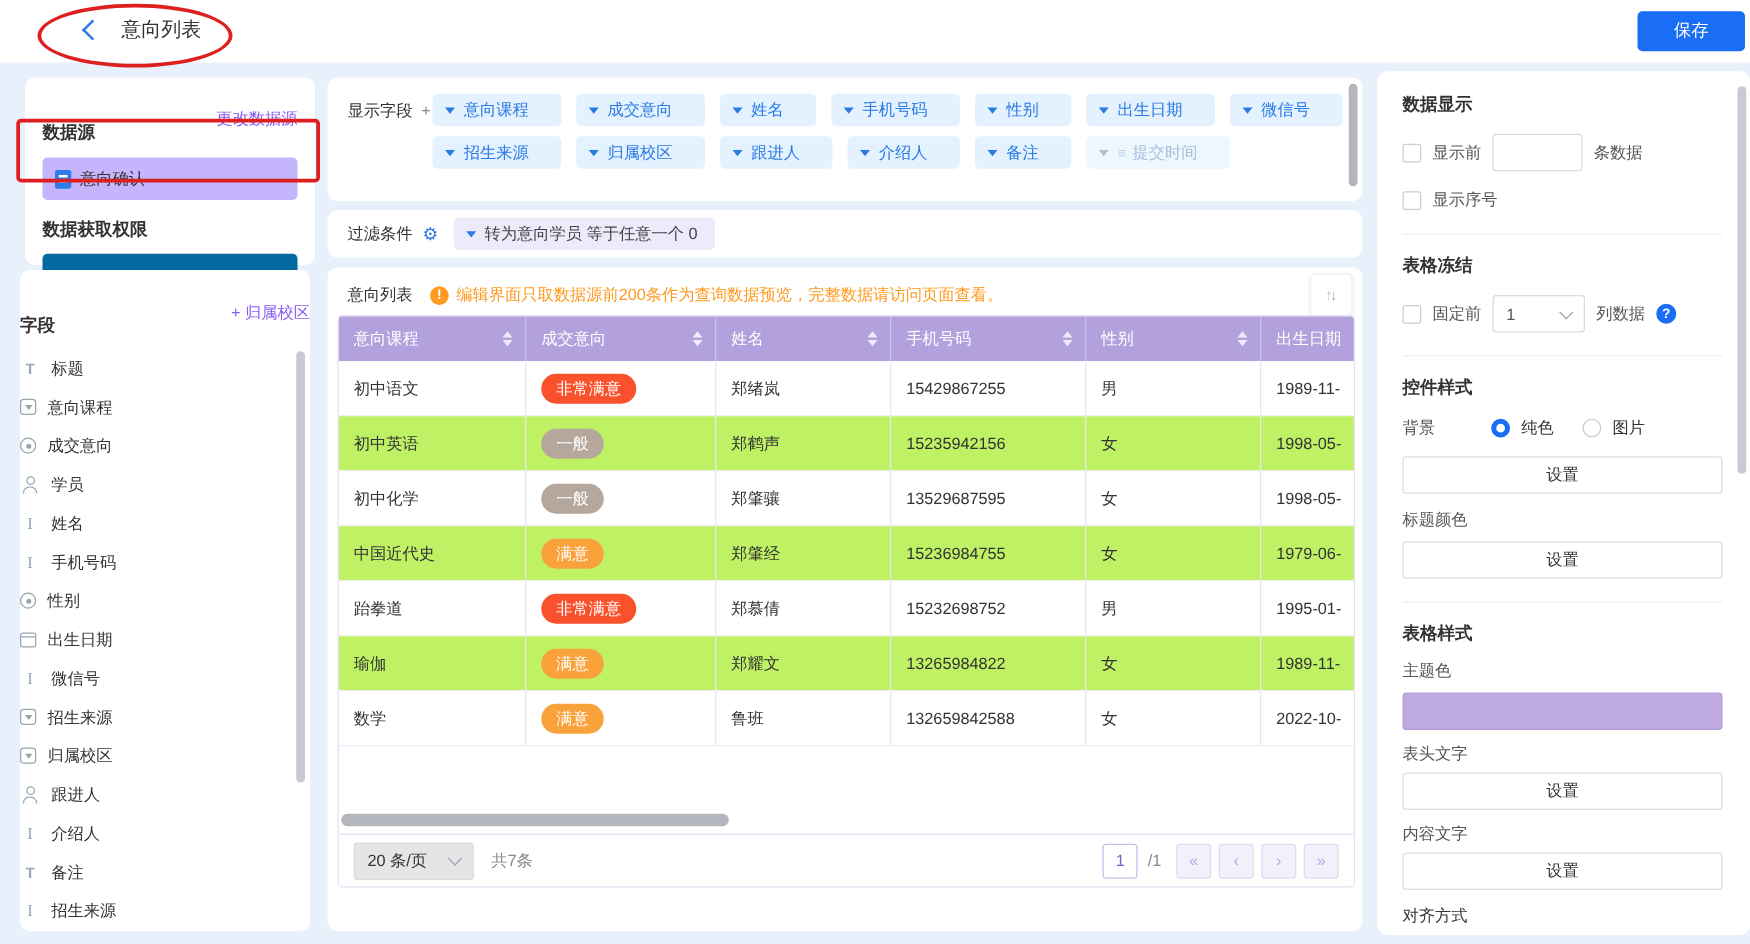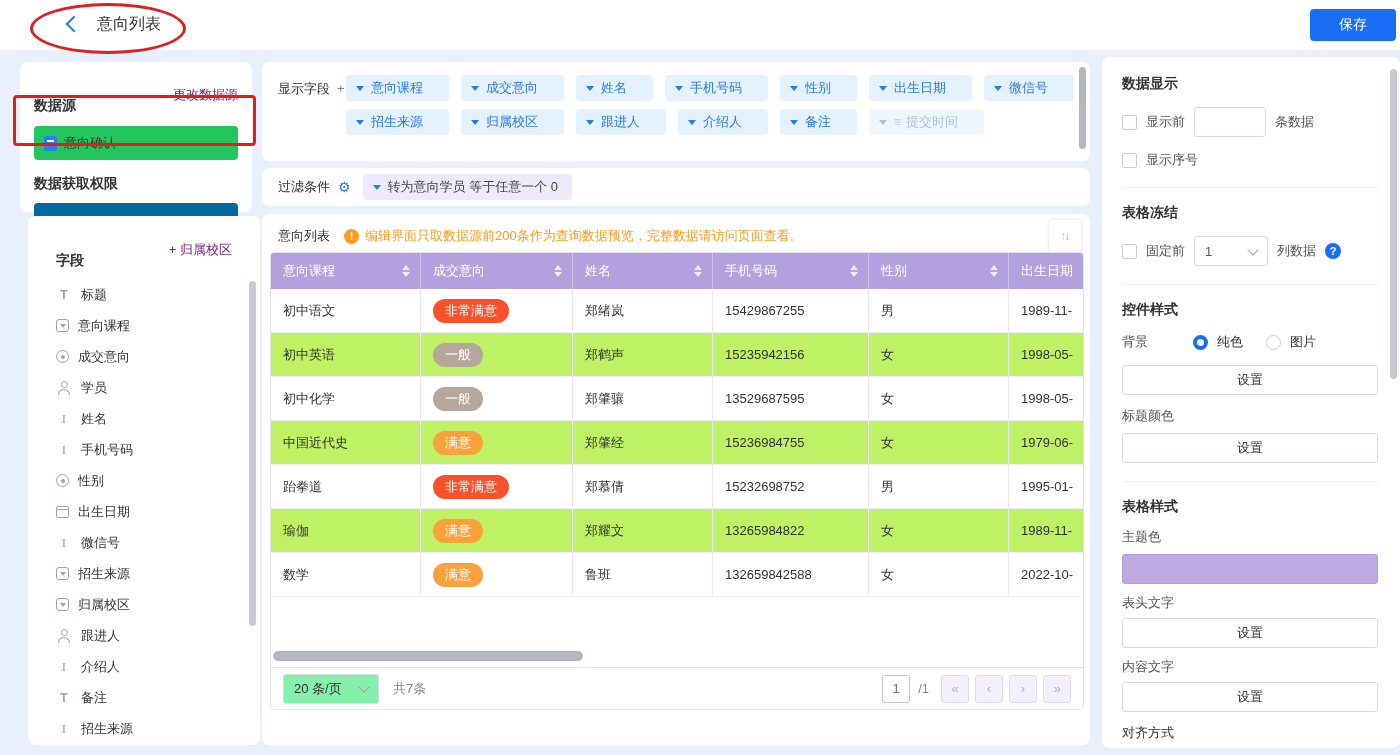--- a/index.html
+++ b/index.html
@@ -17,30 +17,30 @@
     border:3px solid #dd1f1f;border-radius:50%;pointer-events:none;z-index:9;}
   .red-rect{position:absolute;left:13px;top:95px;width:237px;height:45px;
     border:3px solid #dd1f1f;border-radius:4px;pointer-events:none;z-index:9;}
   .save-btn{position:absolute;left:1310px;top:9px;width:86px;height:32px;background:#1a6df5;
     color:#fff;font-size:14px;border:none;border-radius:4px;cursor:pointer;}
 
   
   .lp1{left:20px;top:62px;width:232px;height:150px;padding:12px 14px;}
   .row-between{display:flex;justify-content:space-between;align-items:center;}
   .sec-title{font-size:14px;font-weight:bold;color:#333;margin-top:23px;}
-  .blue-link{font-size:13px;color:#701a75;cursor:pointer;}
-  .ds-item{margin-top:11px;height:34px;background:#22c55e;border-radius:4px;
+  .blue-link{font-size:13px;color:#8b5cf6;cursor:pointer;}
+  .ds-item{margin-top:11px;height:34px;background:#c4b5fd;border-radius:4px;
     display:flex;align-items:center;gap:7px;padding:0 10px;font-size:13px;cursor:pointer;}
   .doc-ic{width:13px;height:15px;background:#2d7ce9;border-radius:2px;position:relative;flex:none;}
   .doc-ic::after{content:"";position:absolute;left:3px;right:3px;top:4px;height:2px;background:#fff;box-shadow:0 4px 0 #fff;}
   .perm-btn{margin-top:10px;width:100%;height:47px;background:#0369a1;color:#fff;
     font-size:14px;border:none;border-radius:4px;cursor:pointer;}
   .lp1 .sec-title.mt{margin-top:15px;}
 
-  .lp2{left:28px;top:216px;width:232px;height:529px;padding:13px 28px;}
+  .lp2{left:16px;top:216px;width:232px;height:529px;padding:13px 0;}
   .field-list{margin-top:9px;}
   .field-item{height:31px;display:flex;align-items:center;gap:9px;font-size:13px;color:#333;cursor:grab;}
   .fi{width:16px;height:16px;display:inline-flex;align-items:center;justify-content:center;
       color:#9aa3b0;font-size:12px;flex:none;box-sizing:border-box;}
   .i-title::before{content:"T";font-weight:bold;font-size:12px;}
   .i-text::before{content:"I";font-family:"Liberation Serif","DejaVu Serif",serif;font-size:13px;}
   .i-select{width:13px;height:13px;border:1.4px solid #9aa3b0;border-radius:3px;align-self:center;}
   .i-select::after{content:"";border:3px solid transparent;border-top:4px solid #9aa3b0;margin-top:3px;}
   .i-radio{width:13px;height:13px;border:1.4px solid #9aa3b0;border-radius:50%;}
   .i-radio::after{content:"";width:4px;height:4px;border-radius:50%;background:#9aa3b0;}
@@ -94,21 +94,21 @@
   .sorter i{width:0;height:0;border-left:4px solid transparent;border-right:4px solid transparent;}
   .s-up{border-bottom:5px solid #efeafc;}
   .s-down{border-top:5px solid #efeafc;}
   .badge{display:inline-block;padding:5px 12px;border-radius:14px;color:#fff;font-size:13px;line-height:14px;}
   .b-red{background:#f8512c;} .b-orange{background:#f9a23c;} .b-gray{background:#b5a79c;}
   .hthumb{position:absolute;left:2px;top:398px;width:310px;height:10px;background:#b3b6bc;border-radius:5px;cursor:pointer;}
   .pager{position:absolute;left:0;right:0;bottom:0;height:42px;border-top:1px solid #e5dff3;
     display:flex;align-items:center;justify-content:space-between;padding:0 12px;box-sizing:border-box;background:#fff;}
   .pg-left{display:flex;align-items:center;gap:14px;}
   .size-sel{width:96px;height:30px;border:1px solid #d8dbe2;border-radius:3px;display:flex;align-items:center;
-    justify-content:space-between;padding:0 10px;font-size:13px;color:#333;box-sizing:border-box;cursor:pointer;background:#86efac;}
+    justify-content:space-between;padding:0 10px;font-size:13px;color:#333;box-sizing:border-box;cursor:pointer;background:#e5e5e5;}
   .chev{width:7px;height:7px;border-right:1.6px solid #9aa3b0;border-bottom:1.6px solid #9aa3b0;
     transform:rotate(45deg);margin-top:-3px;}
   .total-txt{font-size:13px;color:#888;}
   .pg-right{display:flex;align-items:center;gap:6px;}
   .page-box{width:26px;height:26px;border:1px solid #c9bfe8;border-radius:3px;color:#6f61c8;font-size:13px;
     display:flex;align-items:center;justify-content:center;background:#fff;cursor:pointer;}
   .page-of{font-size:13px;color:#888;margin:0 6px 0 2px;}
   .nav-btn{width:26px;height:26px;background:#f3f0fb;border:1px solid #e0d9f3;border-radius:3px;color:#b5a8e4;
     font-size:13px;display:flex;align-items:center;justify-content:center;cursor:pointer;}
 

